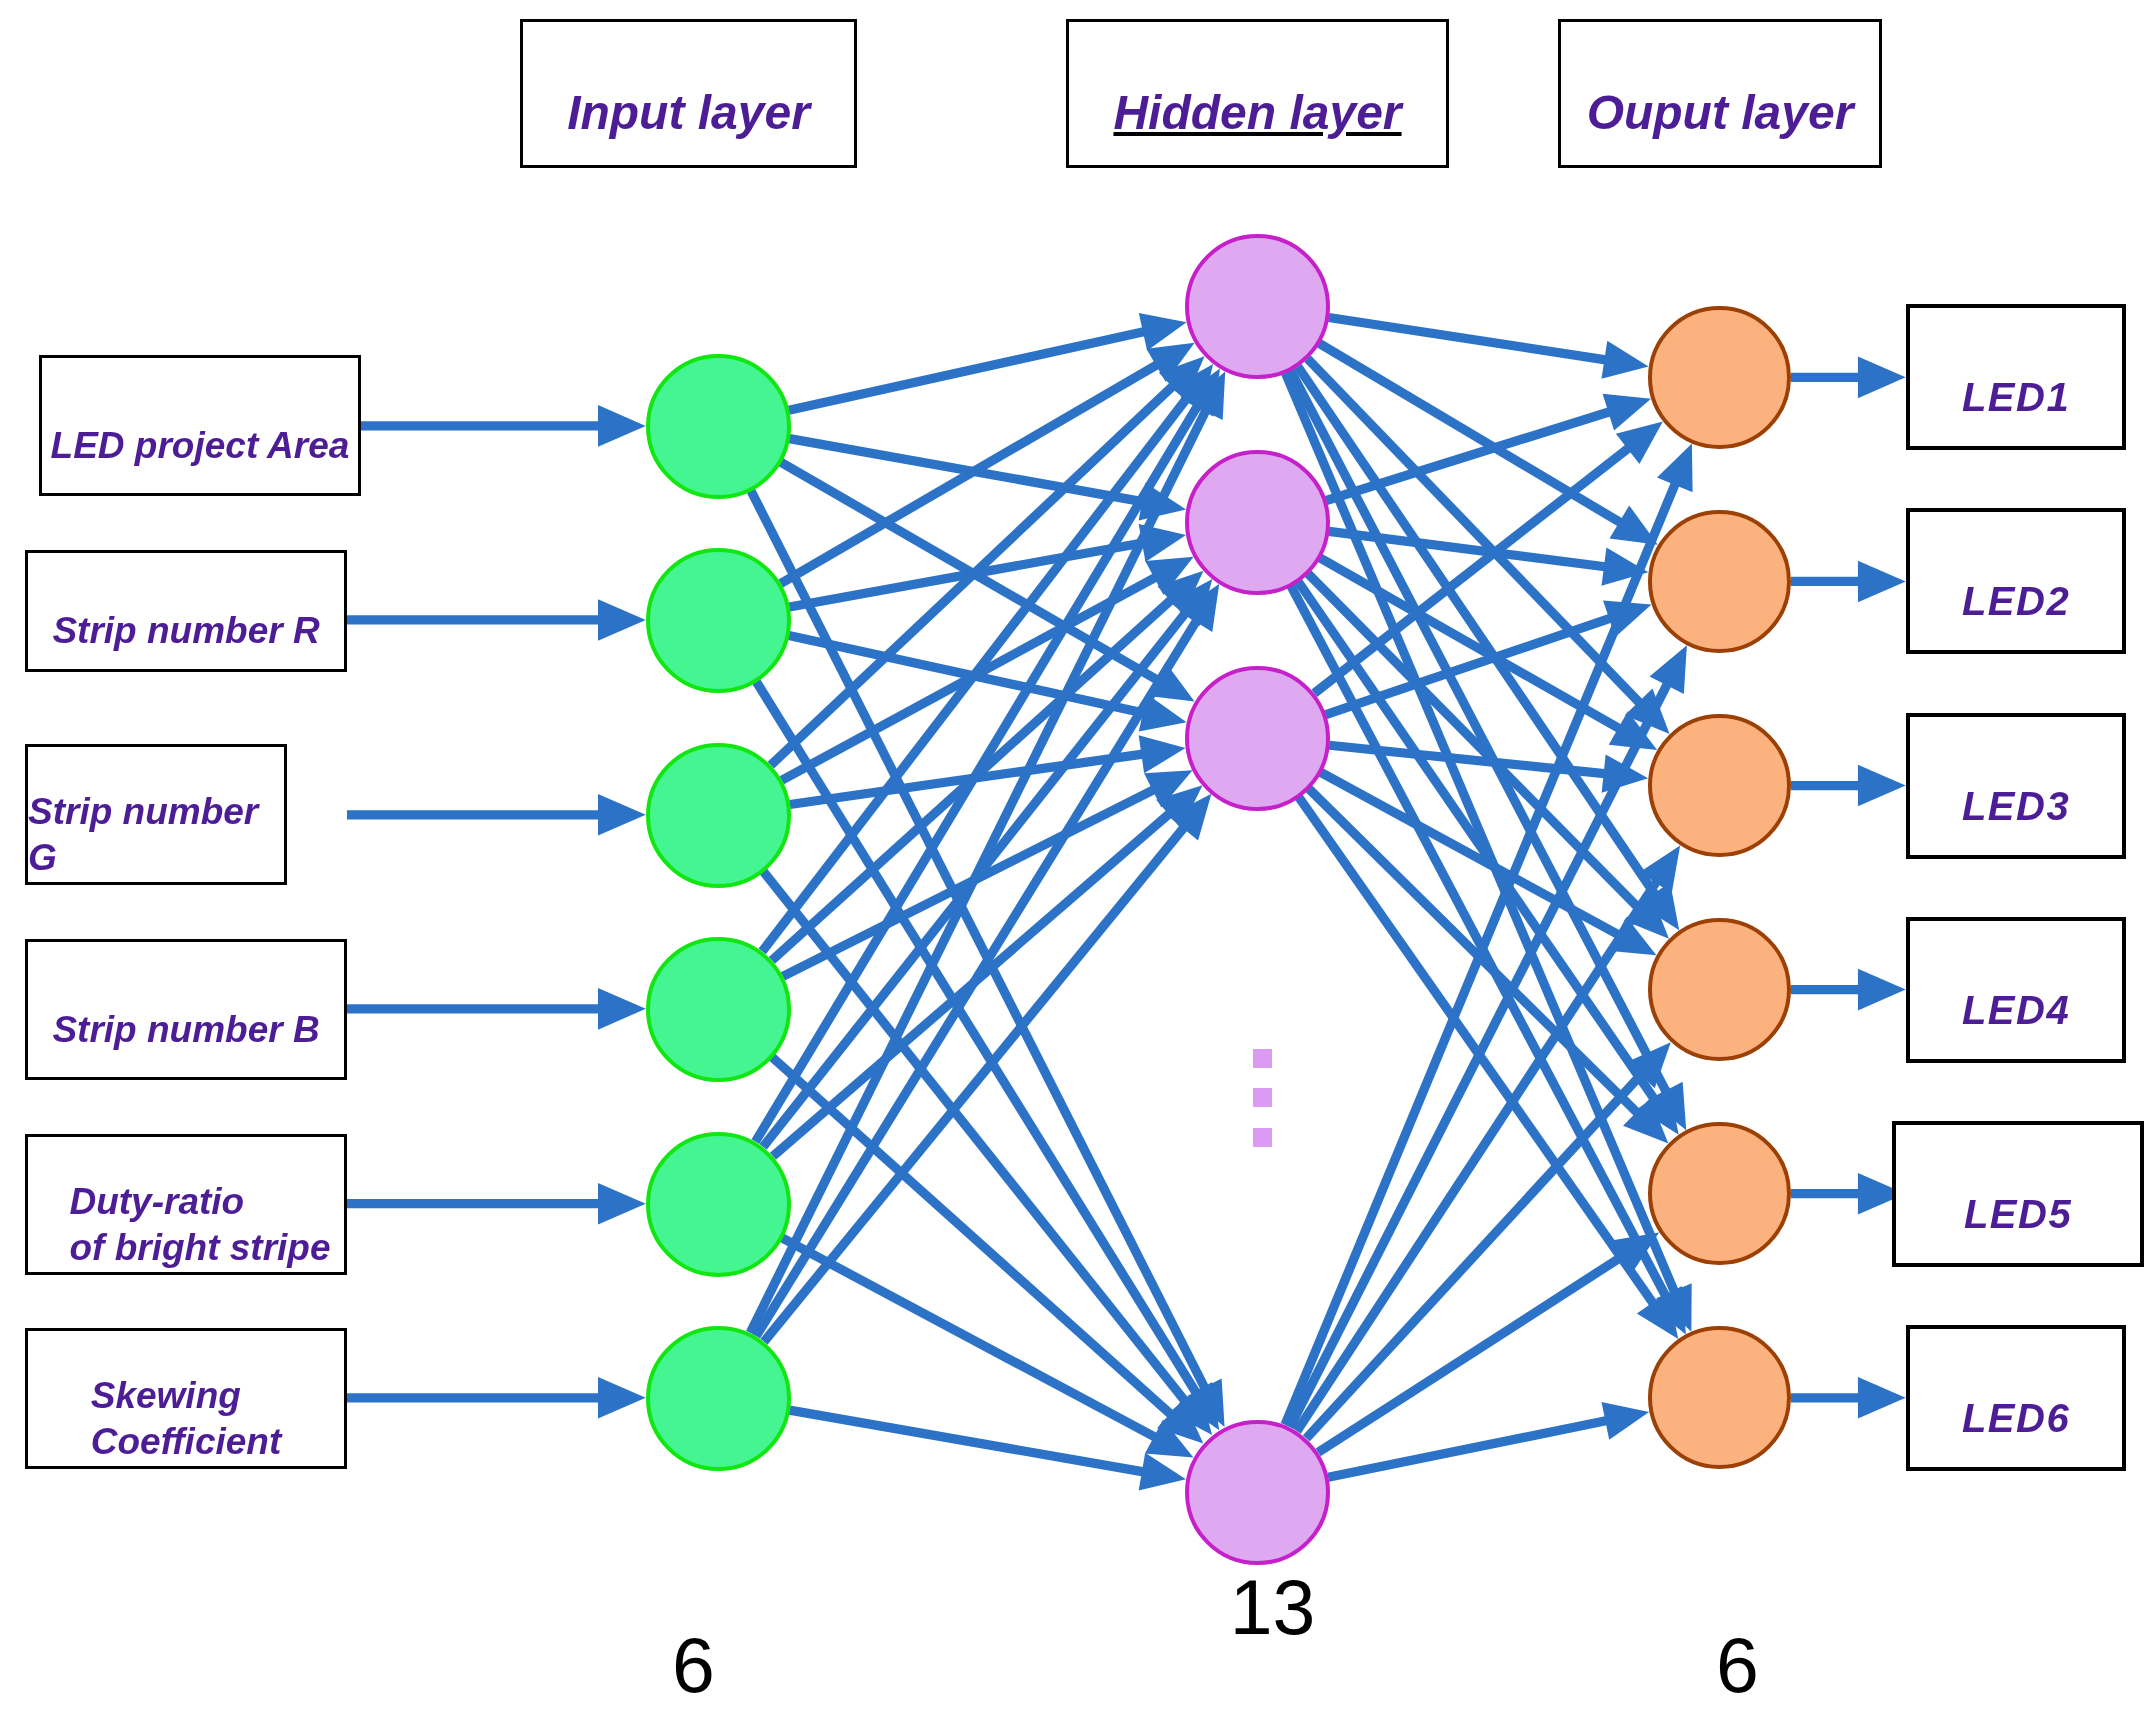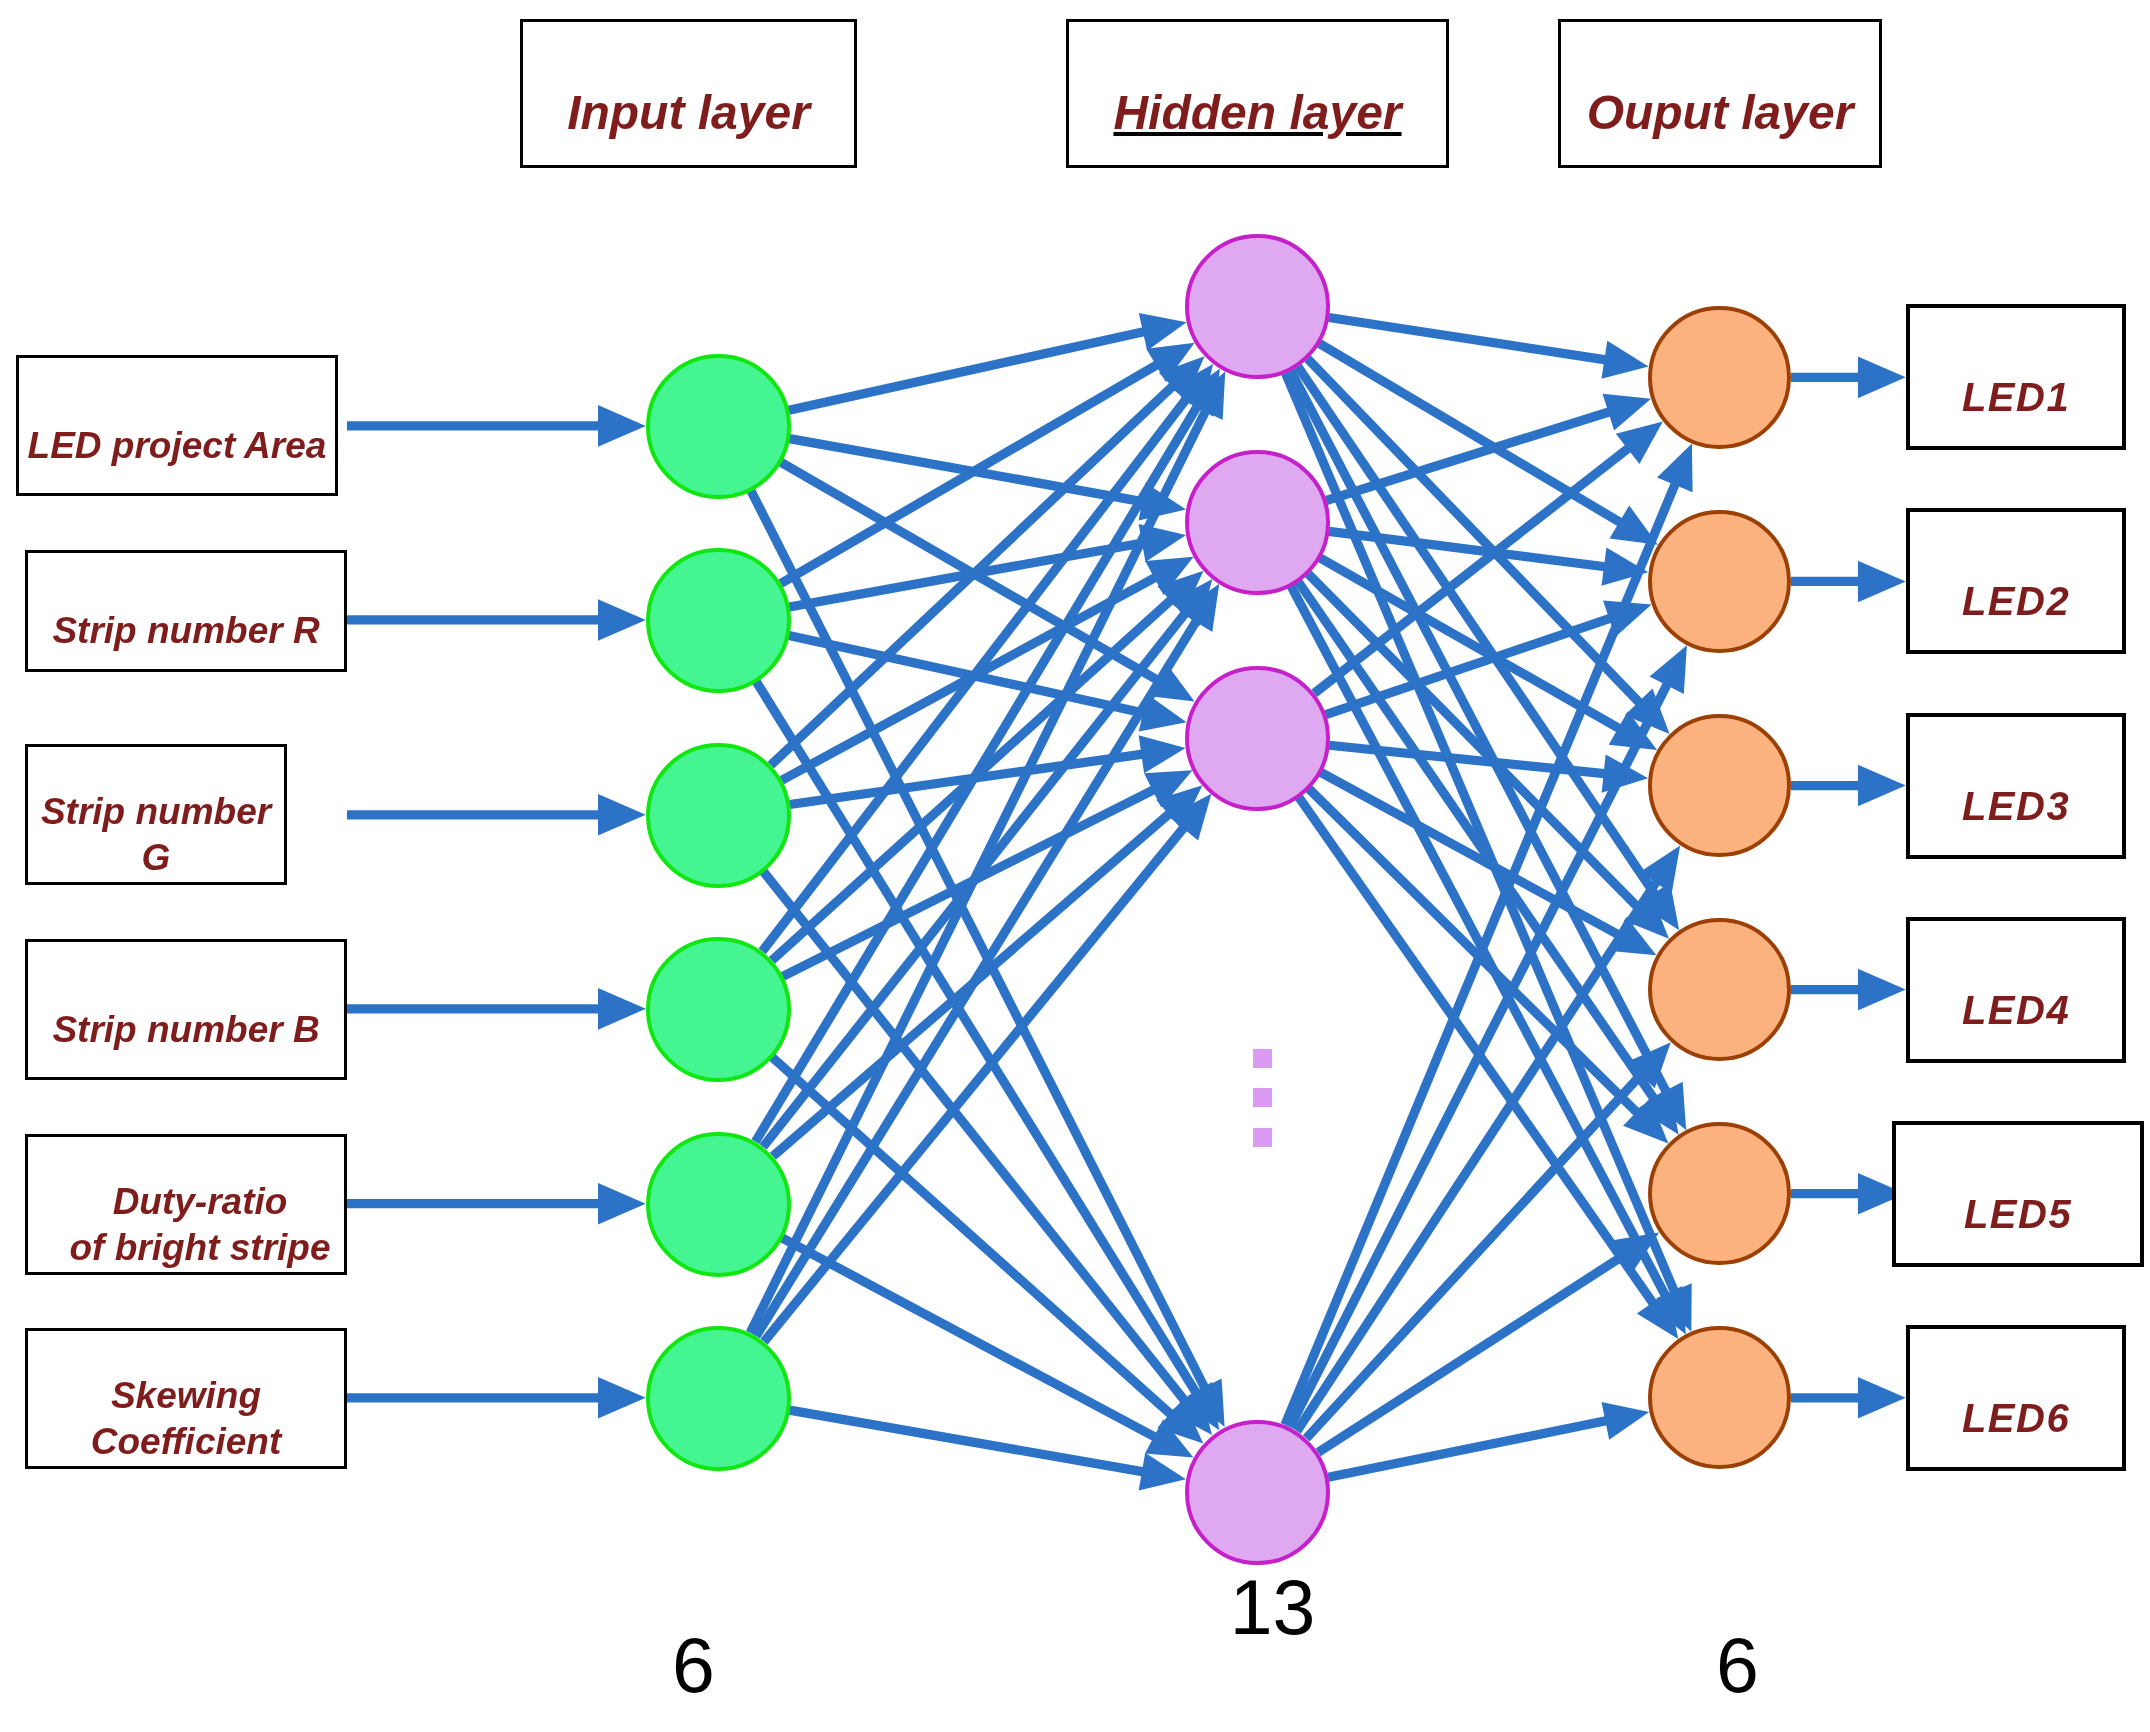--- a/index.html
+++ b/index.html
@@ -28,23 +28,23 @@
     background:#ffffff;
     display:flex;
     align-items:center;
     justify-content:center;
     z-index:3;
   }
   .box-text{
     font-weight:bold;
     font-style:italic;
     white-space:pre-line;
-    text-align:center;
+    text-align:left;
     line-height:1.22;
-    color:#7f1d1d;
+    color:#4c1d95;
     margin-top:40px;
   }
   .header-box .box-text{font-size:48px;}
   .input-box  .box-text{font-size:37px;}
   .led-box    .box-text{font-size:40px;letter-spacing:1.5px;}
   .count{
     position:absolute;
     z-index:3;
     width:185px;
     text-align:center;
@@ -201,21 +201,21 @@
     <div class="hidden-dot" style="left: 1253px; top: 1128px; width: 18.5px; height: 18.5px; background: rgb(219, 155, 242);"></div>
     <div class="label-box header-box" style="left: 520px; top: 19px; width: 337px; height: 149px; border: 3.9px solid rgb(0, 0, 0);">
       <span class="box-text">Input layer</span>
     </div>
     <div class="label-box header-box" style="left: 1066px; top: 19px; width: 383px; height: 149px; border: 3.9px solid rgb(0, 0, 0); text-decoration: underline;">
       <span class="box-text">Hidden layer</span>
     </div>
     <div class="label-box header-box" style="left: 1558px; top: 19px; width: 324px; height: 149px; border: 3.9px solid rgb(0, 0, 0);">
       <span class="box-text">Ouput layer</span>
     </div>
-    <div class="label-box input-box" style="left: 16px; top: 355px; width: 322px; height: 141px; border: 3.9px solid rgb(0, 0, 0);">
+    <div class="label-box input-box" style="left: 39px; top: 355px; width: 322px; height: 141px; border: 3.9px solid rgb(0, 0, 0);">
       <span class="box-text">LED project Area</span>
     </div>
     <div class="label-box input-box" style="left: 25px; top: 550px; width: 322px; height: 122px; border: 3.9px solid rgb(0, 0, 0);">
       <span class="box-text">Strip number R</span>
     </div>
     <div class="label-box input-box" style="left: 25px; top: 744px; width: 262px; height: 141px; border: 3.9px solid rgb(0, 0, 0);">
       <span class="box-text">Strip number G</span>
     </div>
     <div class="label-box input-box" style="left: 25px; top: 939px; width: 322px; height: 141px; border: 3.9px solid rgb(0, 0, 0);">
       <span class="box-text">Strip number B</span>

